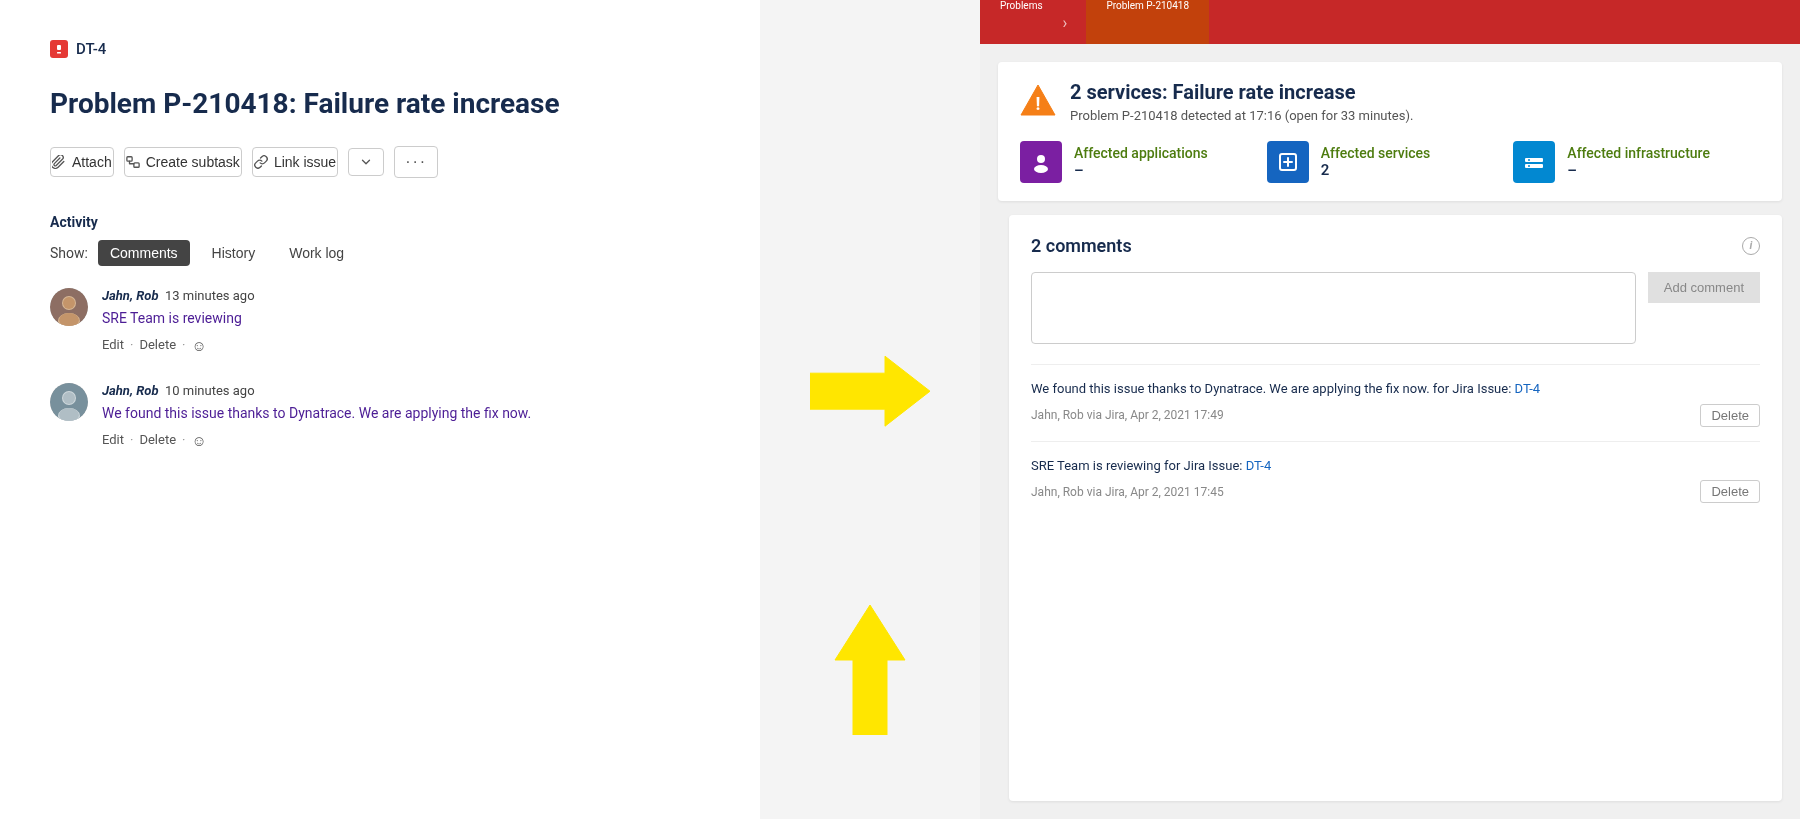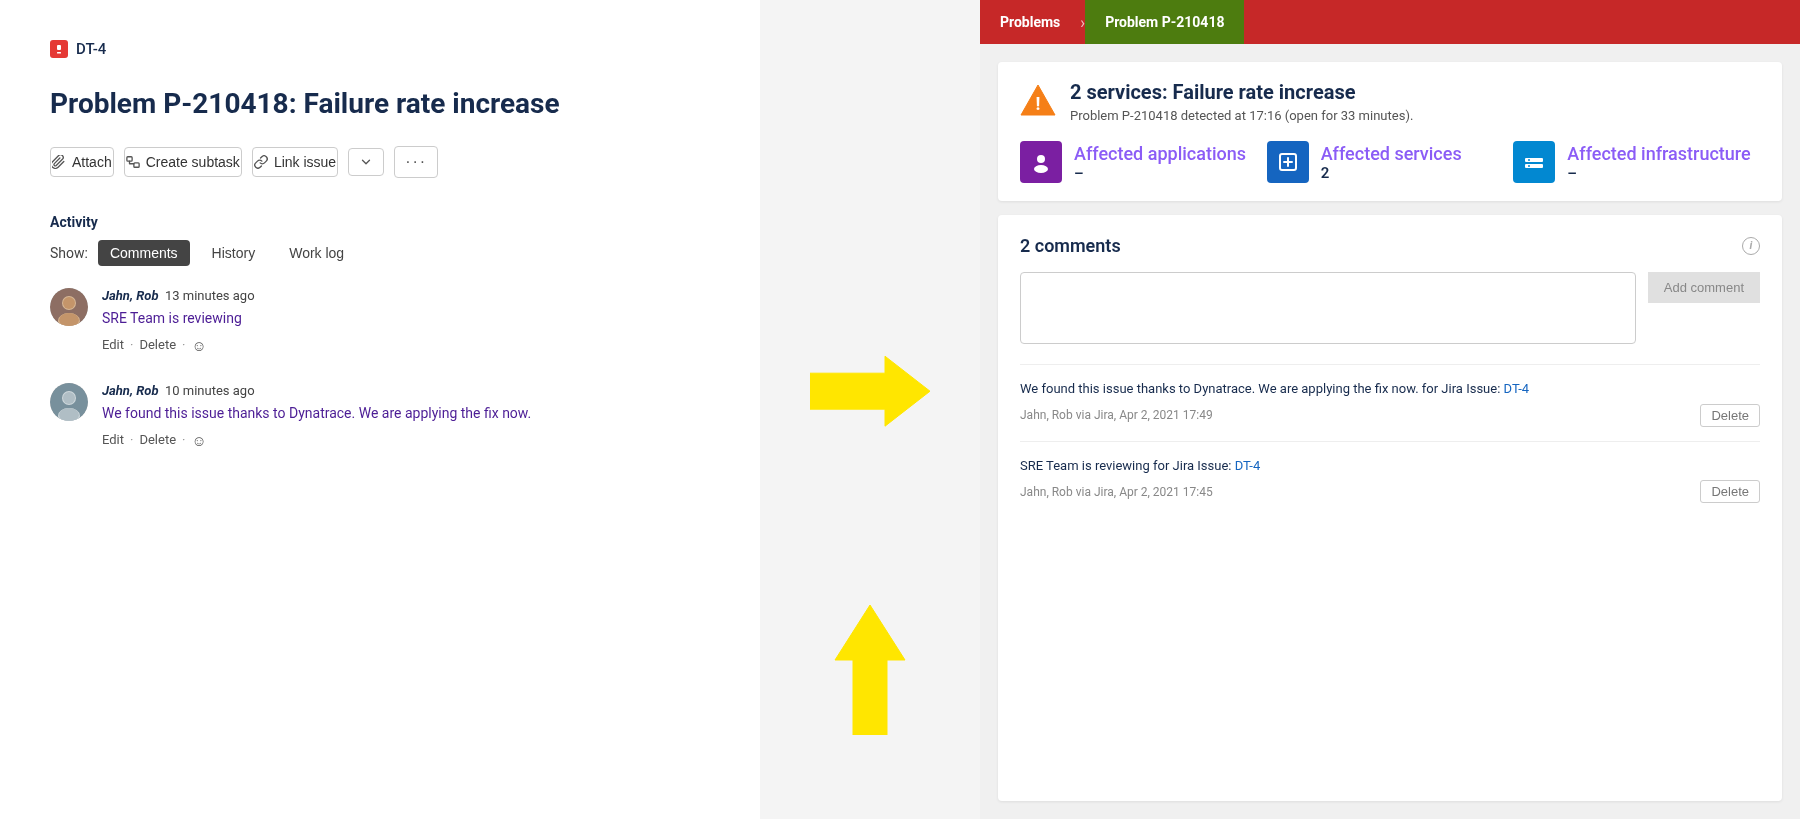--- a/index.html
+++ b/index.html
@@ -188,30 +188,30 @@
     .breadcrumb-bar {
       background: #c62828;
       display: flex;
       align-items: center;
       padding: 0;
       height: 44px;
       flex-shrink: 0;
     }
     .breadcrumb-item {
       padding: 0 20px;
-      font-size: 14px;
+      font-size: 10px;
       color: #fff;
-      font-weight: 700;
+      font-weight: 400;
       height: 100%;
       display: flex;
-      align-items: center;
       cursor: pointer;
     }
     .breadcrumb-item.active {
-      background: #4d7c0f;
+      background: #c2410c;
+      margin-left: 19px;
     }
     .breadcrumb-chevron {
       color: rgba(255,255,255,0.7);
       font-size: 16px;
     }
 
     
     .problem-card {
       background: #fff;
       margin: 18px 18px 14px 18px;
@@ -259,34 +259,34 @@
       display: flex;
       align-items: center;
       justify-content: center;
       flex-shrink: 0;
     }
     .impact-icon.purple { background: #7b1fa2; }
     .impact-icon.blue-dark { background: #1565c0; }
     .impact-icon.blue-light { background: #0288d1; }
     .impact-info { }
     .impact-label {
-      font-size: 18px;
-      color: #8b5cf6;
+      font-size: 14px;
+      color: #4d7c0f;
       font-weight: 500;
     }
     .impact-value {
       font-size: 15px;
       color: #172b4d;
       font-weight: 600;
     }
 
     
     .comments-card {
       background: #fff;
-      margin: 0 18px 18px 18px;
+      margin: 0 18px 18px 29px;
       border-radius: 4px;
       padding: 20px 22px;
       box-shadow: 0 1px 3px rgba(0,0,0,0.08);
       flex: 1;
     }
     .comments-header {
       display: flex;
       align-items: center;
       justify-content: space-between;
       margin-bottom: 16px;

